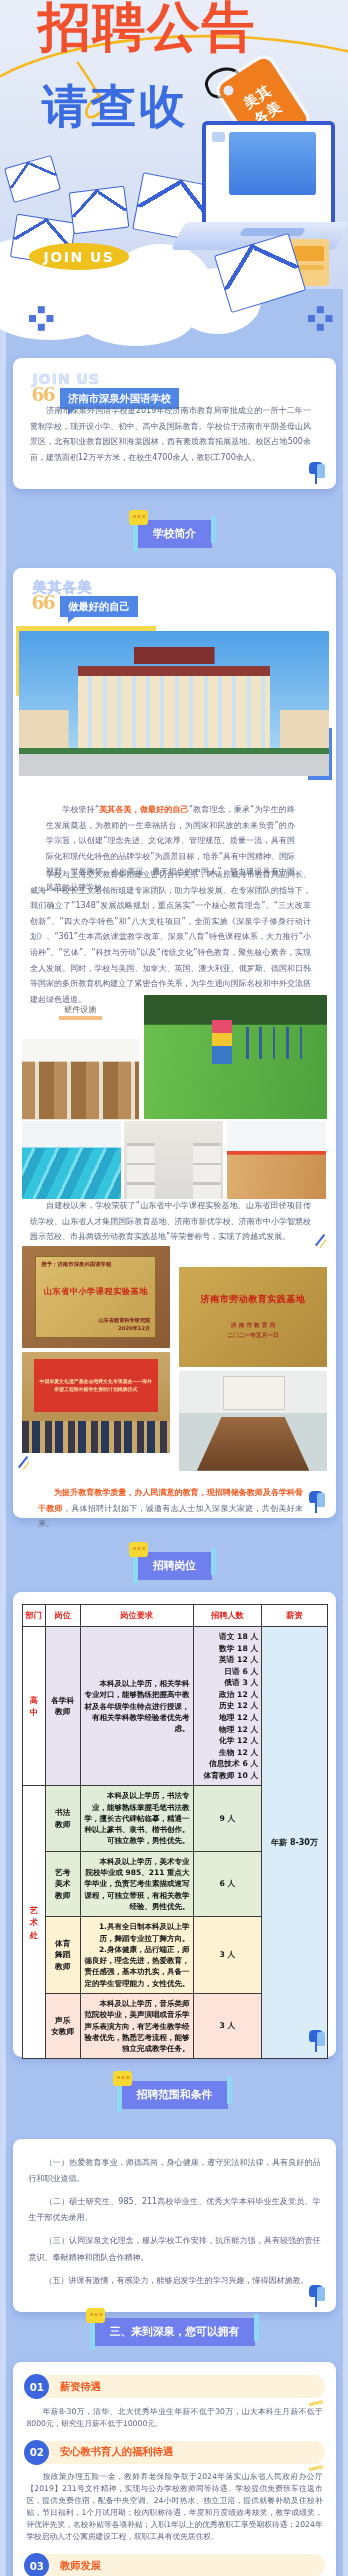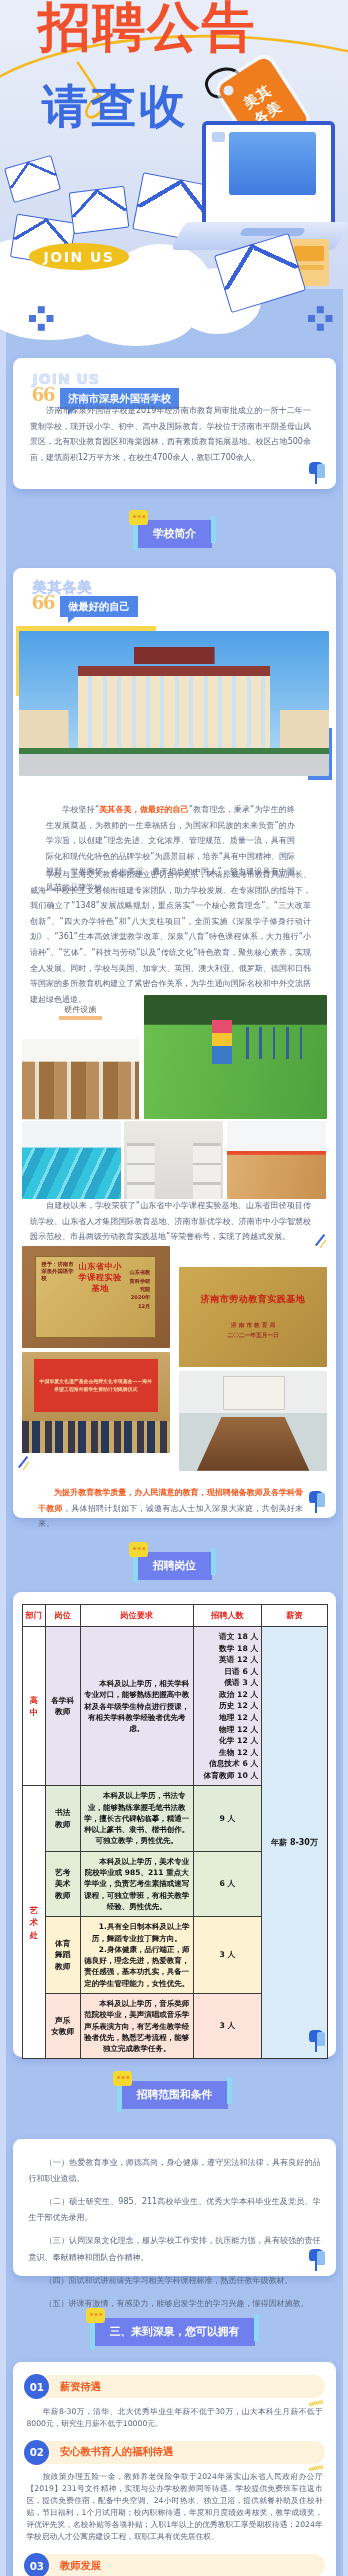--- a/index.html
+++ b/index.html
@@ -113,21 +113,21 @@
      linear-gradient(#ece9e5,#dcdad6),#e8e6e2}
   .ph-gym{width:99px;height:78px;background:
      linear-gradient(#e84c2c,#e84c2c) 50% 40%/100% 5% no-repeat,
      linear-gradient(#f4f6f8,#f4f6f8) 0 0/100% 44% no-repeat,
      linear-gradient(100deg,#e0b074,#c8904e),#d8a668}
   .honor-grid{position:absolute;left:8.8px;top:678px;width:306px;display:flex;gap:9.3px}
   .hcol{display:flex;flex-direction:column;gap:4.1px;width:148px}
   .hcol.r{margin-top:20.6px}
   .plaque{height:102px;background:linear-gradient(135deg,#a87848,#8a5a34);display:flex;align-items:center;justify-content:center}
   .plaque-inner{background:linear-gradient(135deg,#dcbd6e,#c3a04e);border:1px solid #8a6a30;width:82%;height:80%;
-                display:flex;justify-content:space-between;padding:4.1px 5.2px;box-sizing:border-box}
+                display:flex;flex-direction:column;justify-content:space-between;padding:4.1px 5.2px;box-sizing:border-box}
   .pq-award{font-size:5.4px;color:#7a2018;font-weight:700;margin-bottom:6.2px}
   .pq-title{font-size:8.2px;color:#c82818;font-weight:900;text-align:center;letter-spacing:0.5px}
   .pq-org{font-size:5.2px;color:#7a2018;font-weight:700;text-align:right;margin-top:7.2px;line-height:1.6;white-space:pre-line}
   .plaque2{height:100px;background:linear-gradient(135deg,#cfa952,#b08a3c);display:flex;flex-direction:column;justify-content:center;padding:5.2px 6.2px;box-sizing:border-box}
   .pq2-title{font-size:9px;color:#c81f12;font-weight:900;text-align:center;letter-spacing:0.5px}
   .pq2-org{font-size:5.7px;color:#a03020;font-weight:700;text-align:center;margin-top:13.4px;line-height:1.8;white-space:pre-line}
   .event1{height:101px;background:linear-gradient(#caa86a,#b08848)}
   .ev-banner{position:absolute;left:8%;top:7%;width:84%;height:52%;background:#d8382a;color:#f8d8a8;
              font-size:4.9px;font-weight:700;text-align:center;display:flex;align-items:center;padding:2.1px 4.1px;line-height:1.8;box-sizing:border-box}
   .ev-people{position:absolute;bottom:0;left:0;right:0;height:32%;
@@ -139,21 +139,21 @@
   .slash{position:absolute;width:1.5px;height:14.4px;background:#3a62d8;transform:rotate(38deg)}
   .slash::after{content:"";position:absolute;left:4.6px;top:2.6px;width:1.5px;height:10.3px;background:#f5b81f}
 
   
   .rtable{position:absolute;left:8.8px;right:8.8px;top:12.4px;border-collapse:collapse;width:306px;
           table-layout:fixed;font-size:7.7px;font-weight:700;color:#141414}
   .rtable th{color:#e3241b;font-size:8.2px;border:0.5px solid #3a3a3a;background:#fff;padding:4.6px 1px;line-height:1.4;white-space:pre-line}
   .rtable td{border:0.5px solid #3a3a3a;padding:4.1px 3.1px;vertical-align:middle;white-space:pre-line;line-height:1.5}
   .dept{color:#e3241b;text-align:center;font-size:8.2px;background:#fff!important;line-height:1.7}
   .post{text-align:center;line-height:1.7}
-  .req{text-align:center;line-height:1.45;font-size:7.5px}
+  .req{text-align:right;line-height:1.45;font-size:7.5px}
   .cnt{text-align:center;line-height:1.62}
   .cnt.list{text-align:right;padding-left:7.2px}
   .sal{background:#d9ecf8!important;text-align:center;font-size:8px}
   .r1 td{background:#e9e3f1}.r2 td{background:#e0ecd8}.r3 td{background:#e4edd6}
   .r4 td{background:#fdf3d2}.r5 td{background:#fce4da}
 
   
   .cond{padding:15.5px 15.5px 0}
   .cond p{margin:0 0 6.7px;color:#5a6680;font-size:8px;line-height:2.05;text-align:justify}
 
@@ -374,25 +374,24 @@
     <div class="mailbox">
         <i></i>
       </div>
   </div>
 
   <div class="shead" style="top:2081px">
     <div class="sbtn"><span class="bubble"></span>
       <span>招聘范围和条件</span></div>
   </div>
 
-  <div class="card cond" style="top:2139px;height:137px">
+  <div class="card cond" style="top:2139px;height:173px">
     <p>　　（一）热爱教育事业，师德高尚，身心健康，遵守宪法和法律，具有良好的品行和职业道德。</p>
     <p>　　（二）硕士研究生、985、211高校毕业生、优秀大学本科毕业生及党员、学生干部优先录用。</p>
     <p>　　（三）认同深泉文化理念，服从学校工作安排，抗压能力强，具有较强的责任意识、奉献精神和团队合作精神。</p>
-    <p>　　（四）面试和试讲前请先学习相关学科课程标准，熟悉任教年级教材。</p>
     <p>　　（五）讲课有激情，有感染力，能够启发学生的学习兴趣，懂得因材施教。</p>
     <div class="mailbox">
         <i></i>
       </div>
   </div>
 
   <div class="shead" style="top:2318px">
     <div class="sbtn"><span class="bubble"></span>
       <span>三、来到深泉，您可以拥有</span></div>
   </div>

